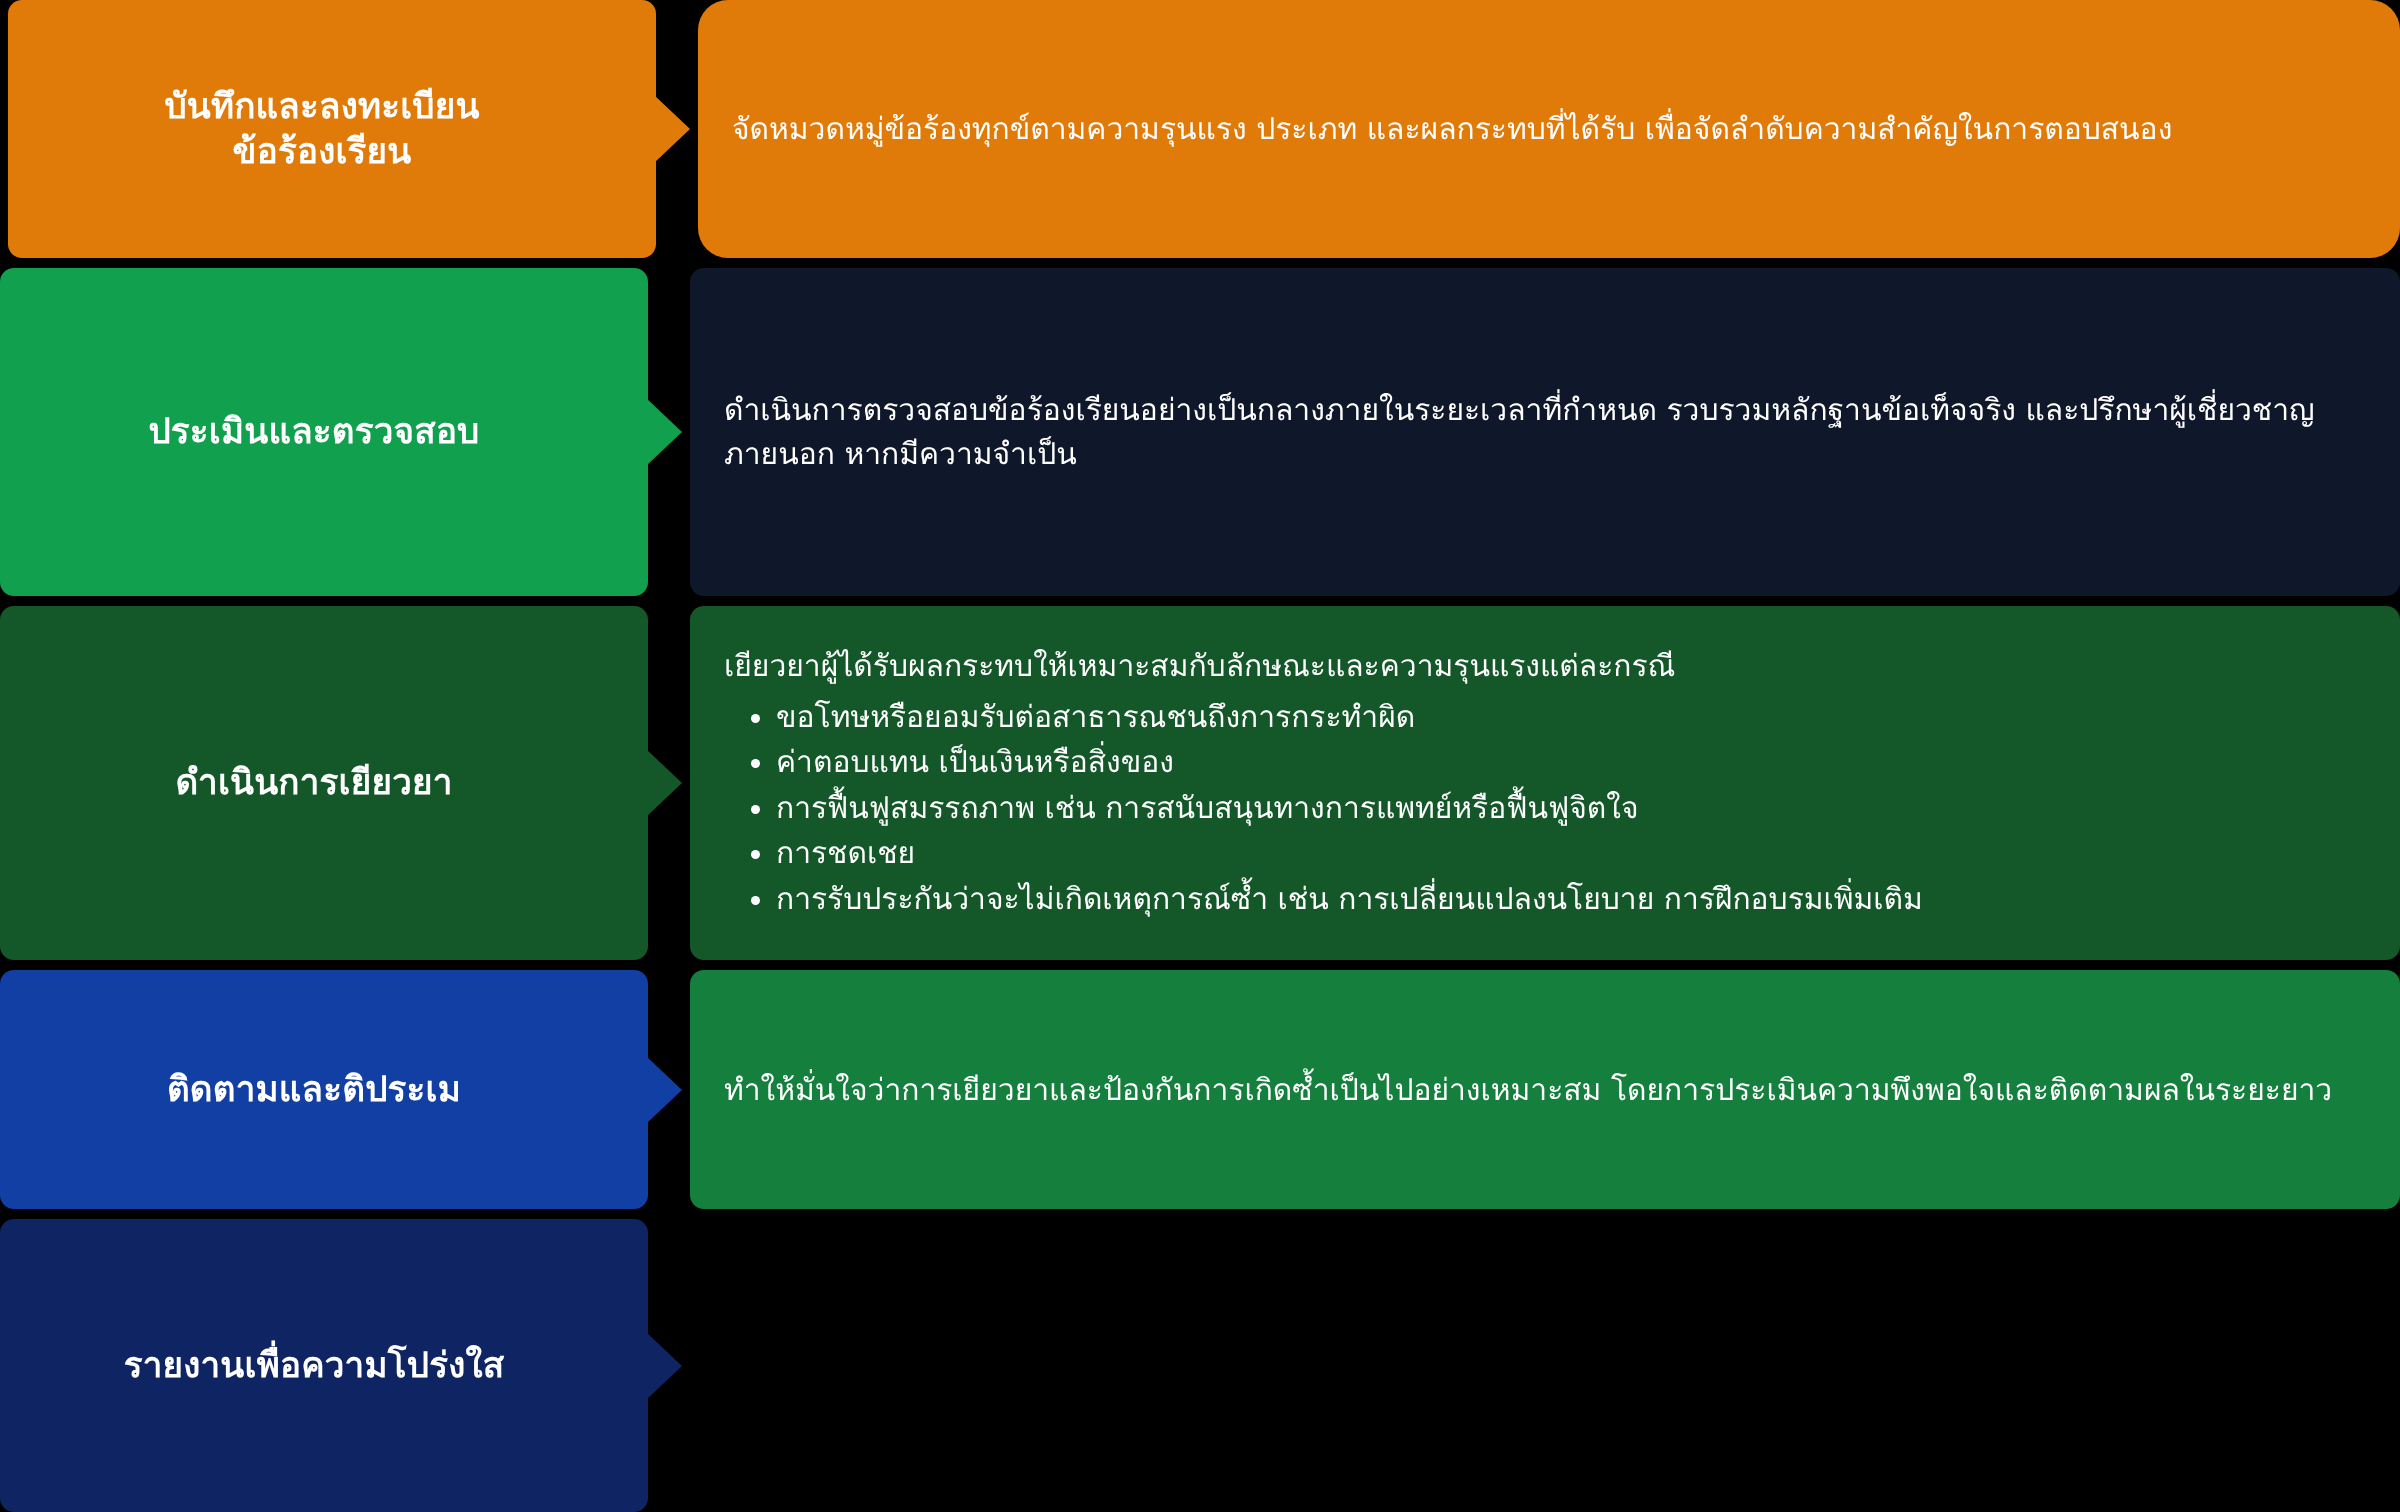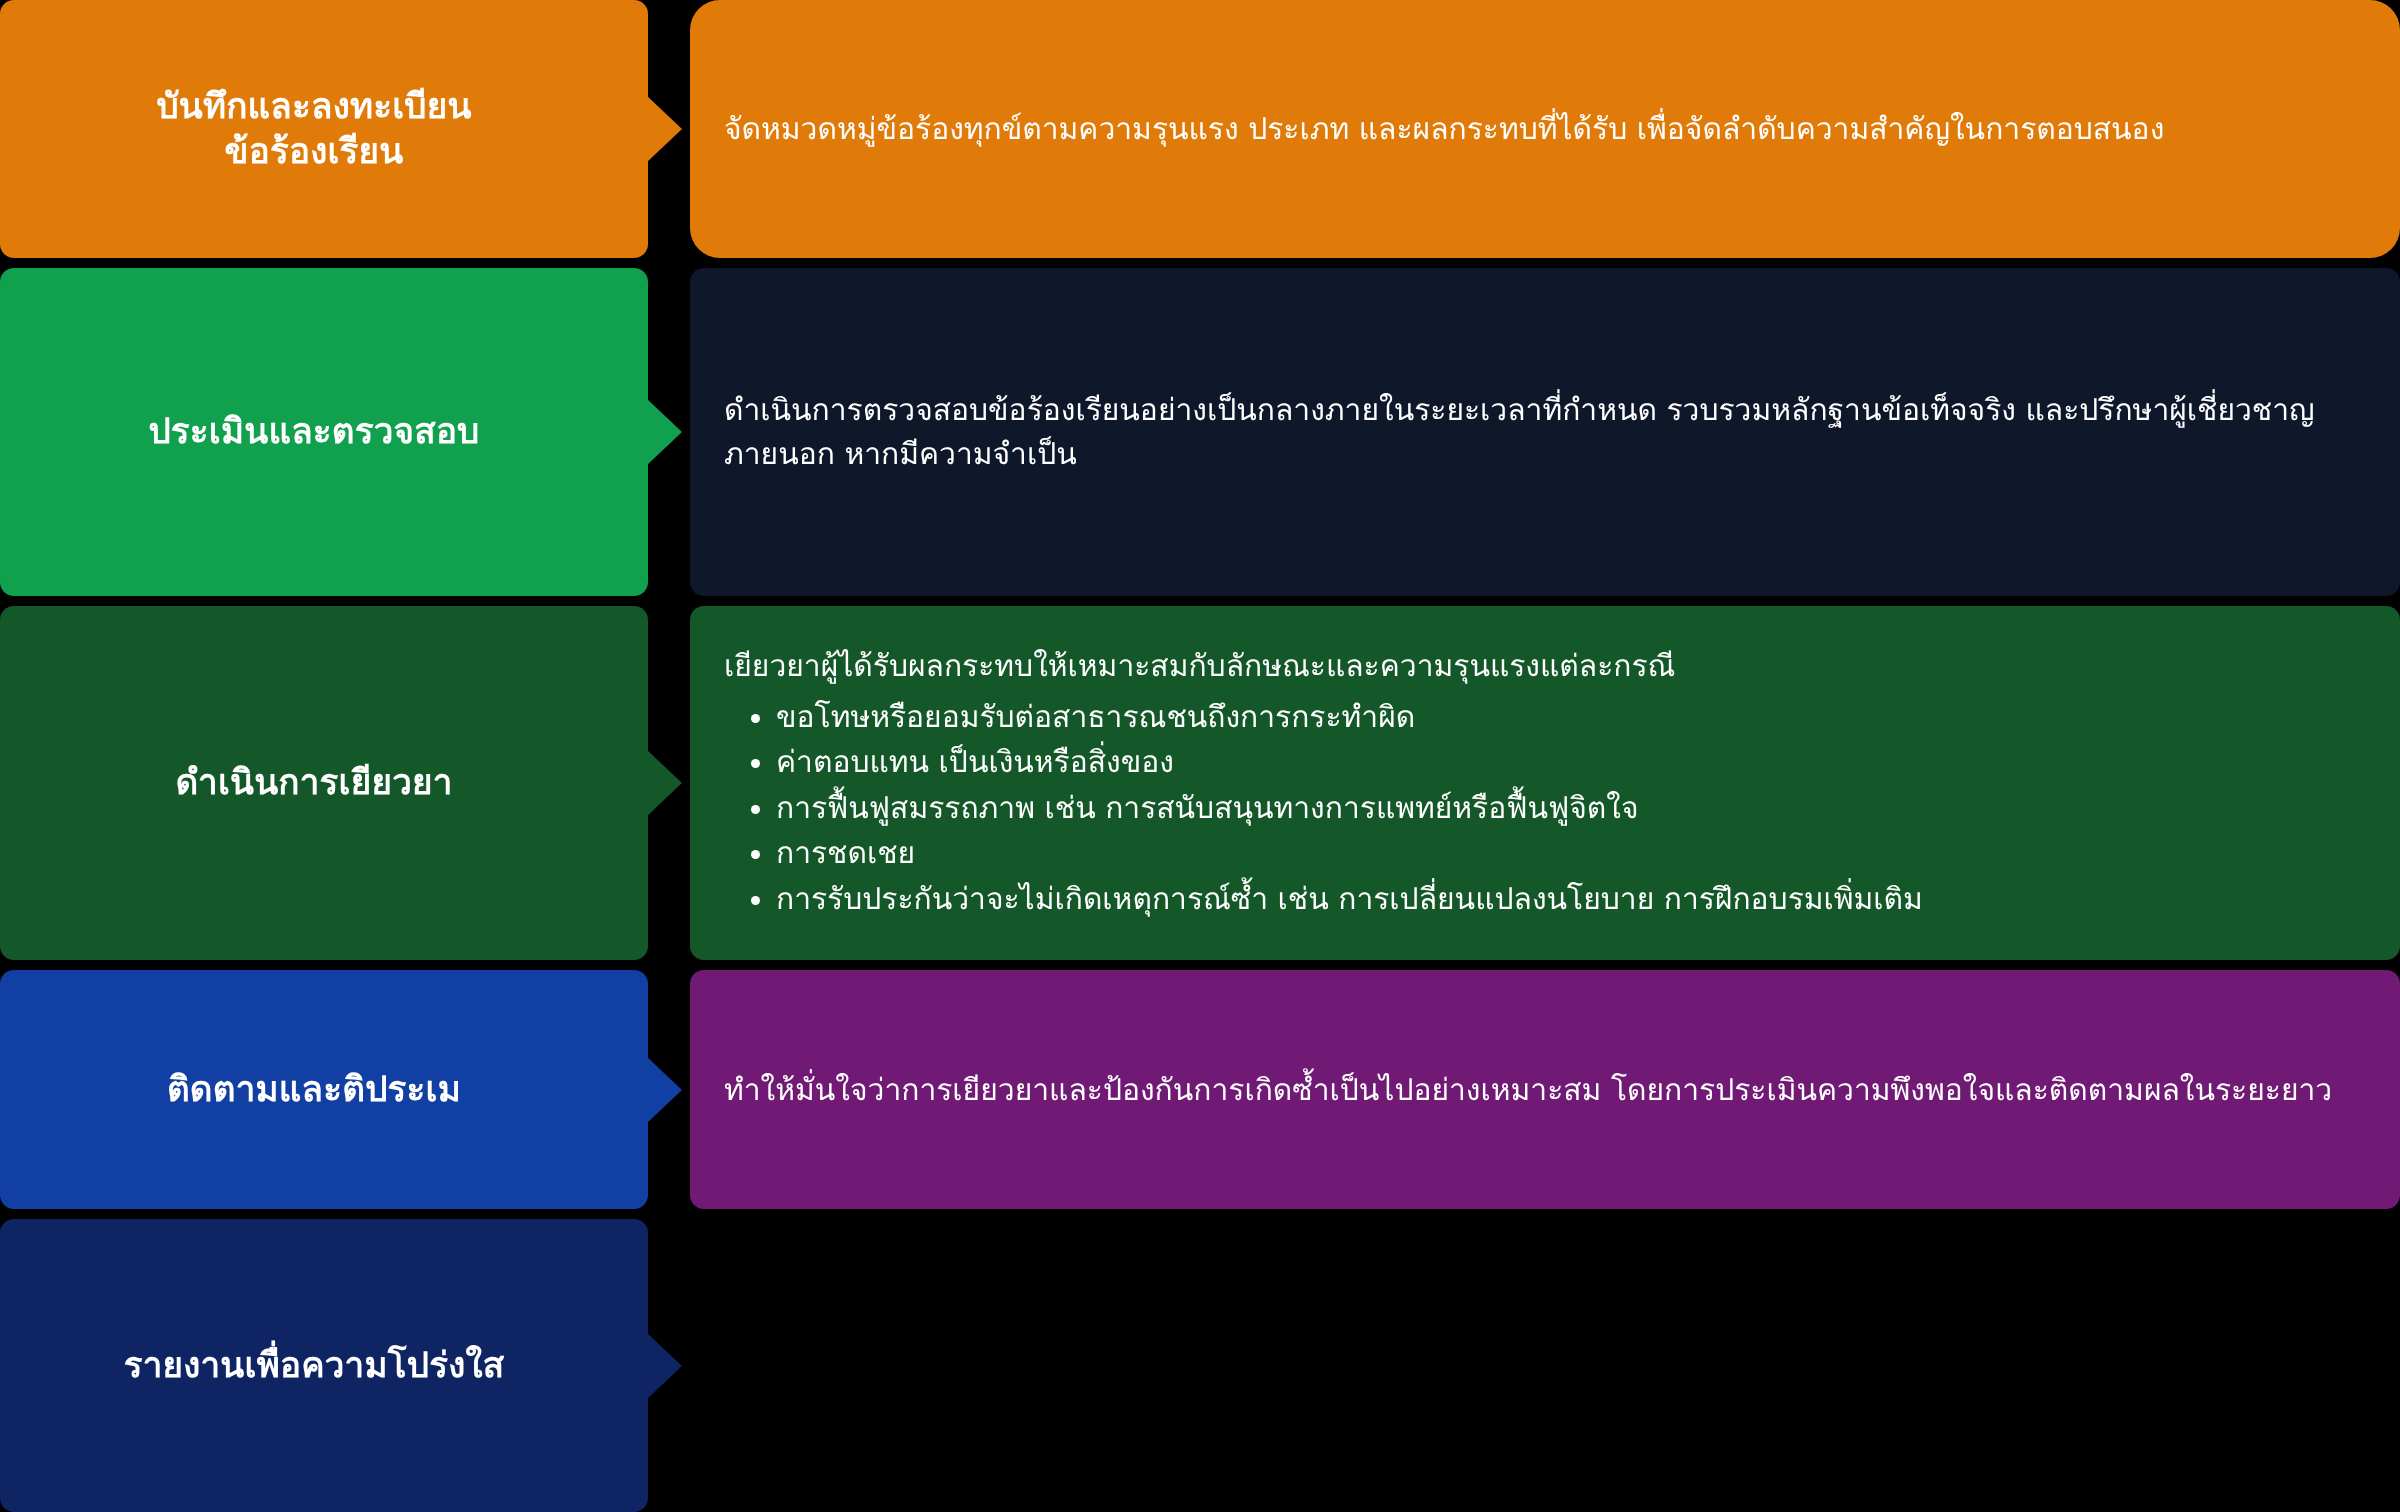--- a/index.html
+++ b/index.html
@@ -96,21 +96,21 @@
   .row-1 { height: 354px; }
   .row-2 { height: 382px; }
   .row-3 { height: 258px; }
   .row-4 { height: 316px; }
 </style>
 </head>
 <body style="background: rgb(0, 0, 0);">
 
 <div id="diagram">
     <div class="row row-0">
-      <div class="stage" style="background: rgb(224, 123, 10); --stage-color: #E07B0A;">
+      <div class="stage" style="background: rgb(224, 123, 10); margin-left: 8px; --stage-color: #E07B0A;">
         <div class="stage-label">บันทึกและลงทะเบียน
 ข้อร้องเรียน</div>
       </div>
       <div class="detail" style="background: rgb(224, 123, 10); border-radius: 30px;">
         <div class="detail-text">จัดหมวดหมู่ข้อร้องทุกข์ตามความรุนแรง ประเภท และผลกระทบที่ได้รับ เพื่อจัดลำดับความสำคัญในการตอบสนอง</div>
       </div>
     </div>
     <div class="row row-1">
       <div class="stage" style="background: rgb(16, 160, 78); --stage-color: #10A04E;">
         <div class="stage-label">ประเมินและตรวจสอบ</div>
@@ -131,21 +131,21 @@
           <li>การฟื้นฟูสมรรถภาพ เช่น การสนับสนุนทางการแพทย์หรือฟื้นฟูจิตใจ</li>
           <li>การชดเชย</li>
           <li>การรับประกันว่าจะไม่เกิดเหตุการณ์ซ้ำ เช่น การเปลี่ยนแปลงนโยบาย การฝึกอบรมเพิ่มเติม</li>
         </ul>
       </div>
     </div>
     <div class="row row-3">
       <div class="stage" style="background: rgb(18, 63, 163); --stage-color: #123FA3;">
         <div class="stage-label">ติดตามและติประเม</div>
       </div>
-      <div class="detail" style="background: #701a75;">
+      <div class="detail" style="background: #15803d;">
         <div class="detail-text">ทำให้มั่นใจว่าการเยียวยาและป้องกันการเกิดซ้ำเป็นไปอย่างเหมาะสม โดยการประเมินความพึงพอใจและติดตามผลในระยะยาว</div>
       </div>
     </div>
     <div class="row row-4">
       <div class="stage" style="background: rgb(14, 36, 99); --stage-color: #0E2463;">
         <div class="stage-label">รายงานเพื่อความโปร่งใส</div>
       </div>
     </div>
   </div>
 

